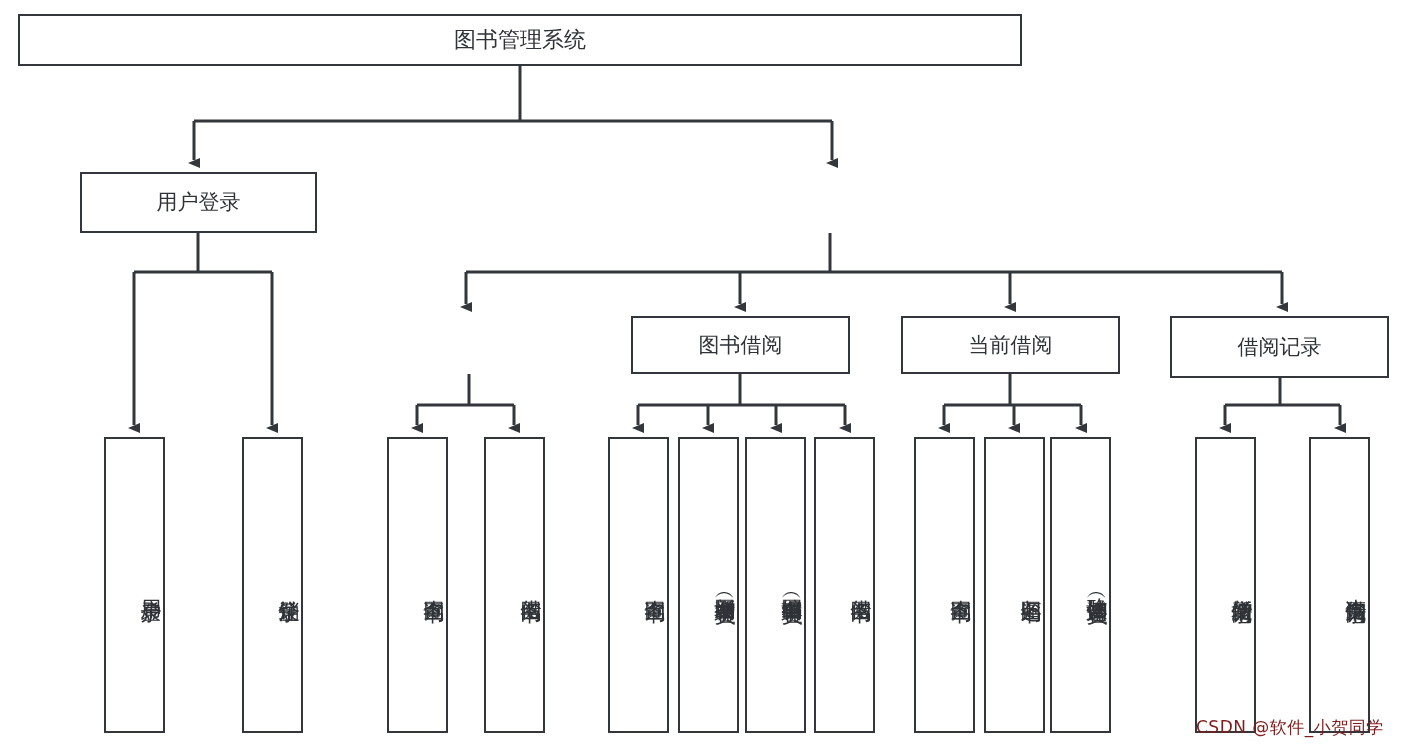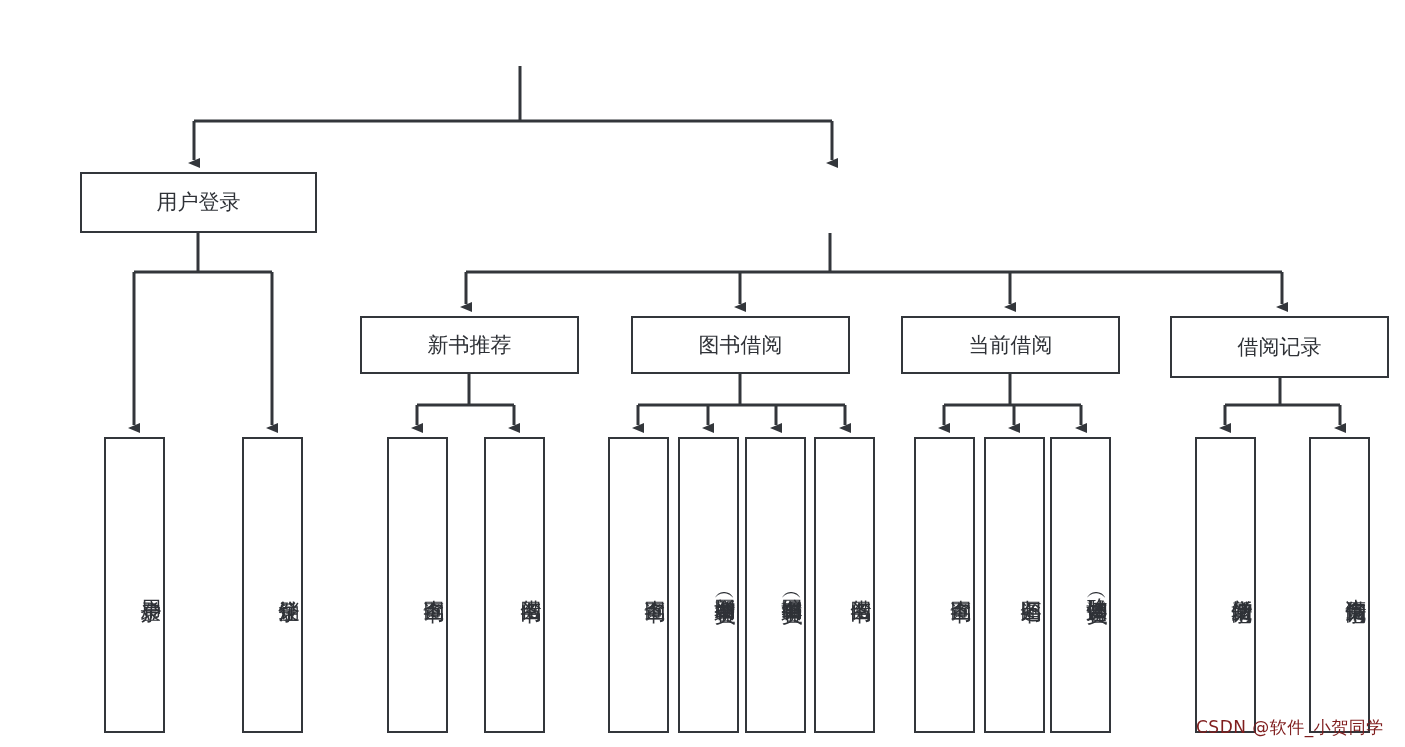--- a/index.html
+++ b/index.html
@@ -114,24 +114,24 @@
       <path d="M1014,405 L1014,425" marker-end="url(#arrow)"></path>
       <path d="M1081,405 L1081,425" marker-end="url(#arrow)"></path>
 
       <path d="M1280,374 L1280,405"></path>
       <path d="M1225,405 L1340,405"></path>
       <path d="M1225,405 L1225,425" marker-end="url(#arrow)"></path>
       <path d="M1340,405 L1340,425" marker-end="url(#arrow)"></path>
     </g>
   </svg>
 
+  <div class="node node-h root" style="left:18px; top:14px; width:1004px; height:52px;">图书管理系统</div>
 
   <div class="node node-h" style="left:80px; top:172px; width:237px; height:61px;">用户登录</div>
 
-  <div class="node node-h" style="left:360px; top:316px; width:219px; height:58px;">新书推荐</div>
   <div class="node node-h" style="left:901px; top:316px; width:219px; height:58px;">当前借阅</div>
   <div class="node node-h" style="left:631px; top:316px; width:219px; height:58px;">图书借阅</div>
   <div class="node node-h" style="left:1170px; top:316px; width:219px; height:62px;">借阅记录</div>
 
   <div class="node node-v" style="left:104px; top:437px; width:61px; height:296px;">
     <span class="vtext">用户登录</span>
   </div>
   <div class="node node-v" style="left:242px; top:437px; width:61px; height:296px;">
     <span class="vtext">注销登录</span>
   </div>

